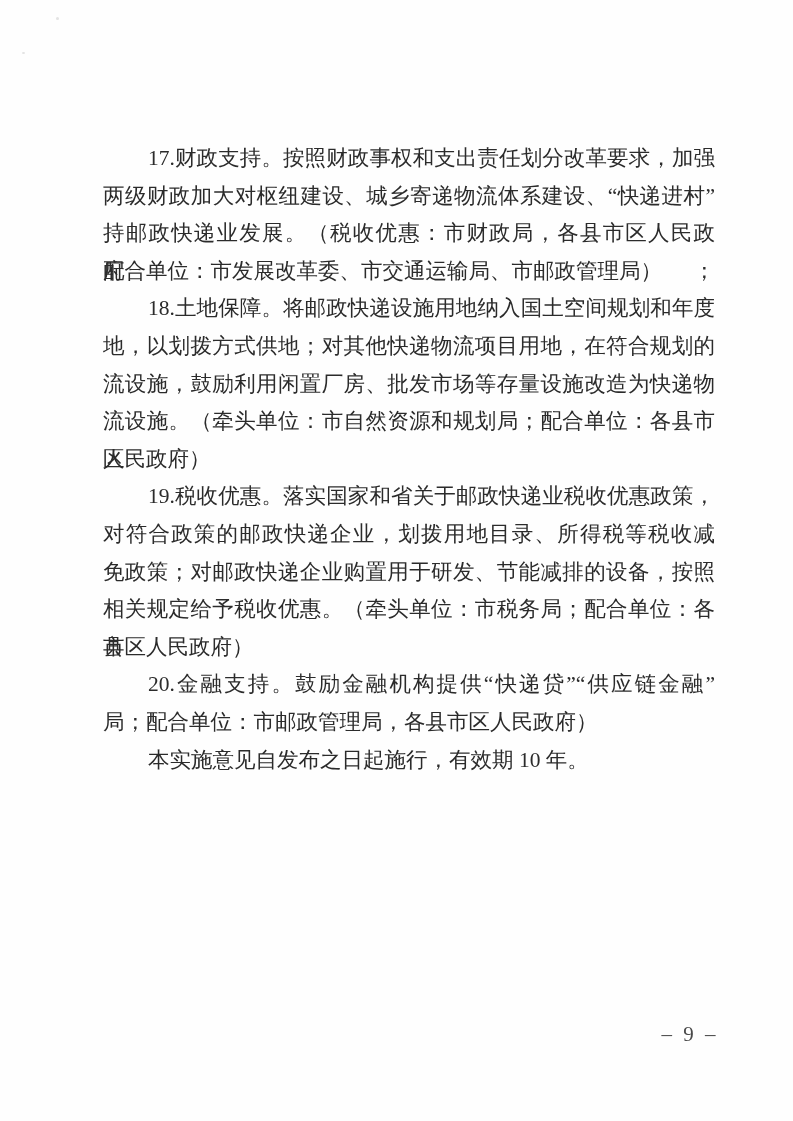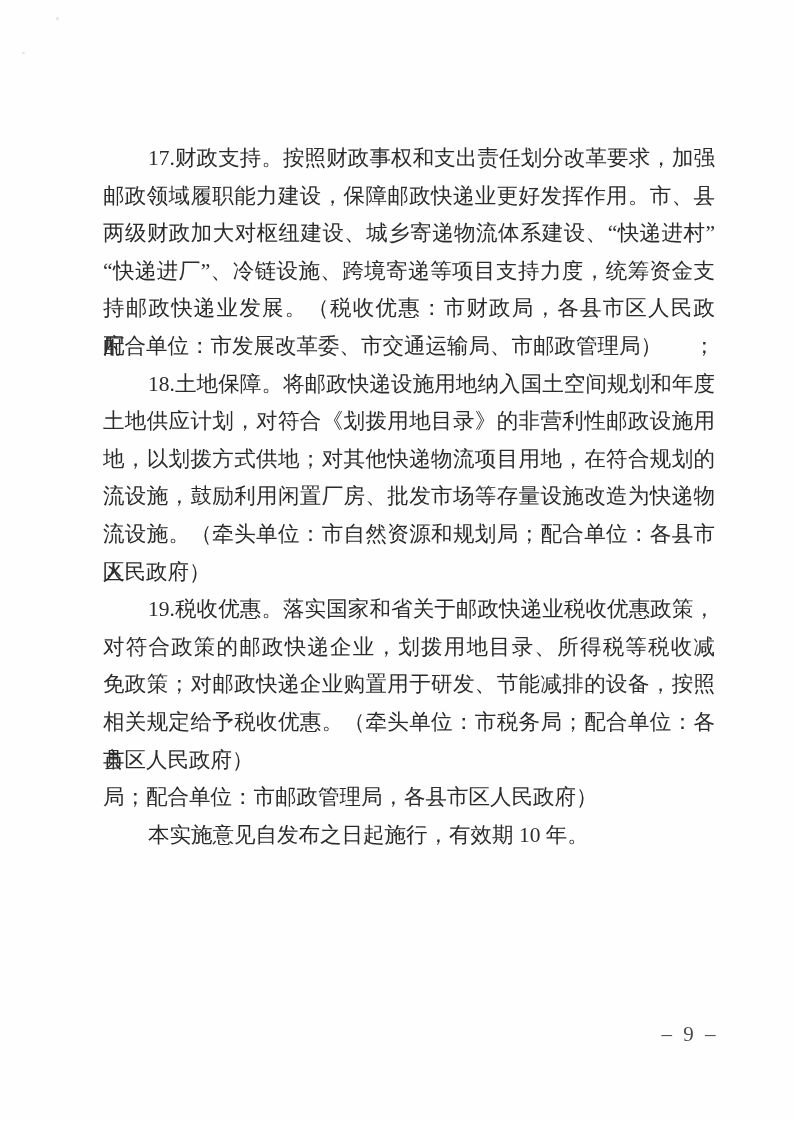--- a/index.html
+++ b/index.html
@@ -68,45 +68,43 @@
 
 <div class="page">
 
   <span class="speck s1"></span>
   <span class="speck s2"></span>
 
   <div class="textblock">
 
     <p class="para">
       <span class="ln fill first">17.财政支持。按照财政事权和支出责任划分改革要求，加强</span>
-      <span class="ln fill">邮政领域履职能力建设，保障邮政快递业更好发挥作用。市、县</span>
       <span class="ln fill">两级财政加大对枢纽建设、城乡寄递物流体系建设、“快递进村”</span>
-      <span class="ln fill">“快递进厂”、冷链设施、跨境寄递等项目支持力度，统筹资金支</span>
       <span class="ln fill">持邮政快递业发展。（税收优惠：市财政局，各县市区人民政府；</span>
       <span class="ln">配合单位：市发展改革委、市交通运输局、市邮政管理局）</span>
     </p>
 
     <p class="para">
       <span class="ln fill first">18.土地保障。将邮政快递设施用地纳入国土空间规划和年度</span>
-      <span class="ln fill">土地供应计划，对符合《划拨用地目录》的非营利性邮政设施用</span>
       <span class="ln fill">地，以划拨方式供地；对其他快递物流项目用地，在符合规划的</span>
       <span class="ln fill">流设施，鼓励利用闲置厂房、批发市场等存量设施改造为快递物</span>
       <span class="ln fill">流设施。（牵头单位：市自然资源和规划局；配合单位：各县市区</span>
       <span class="ln">人民政府）</span>
     </p>
 
     <p class="para">
       <span class="ln fill first">19.税收优惠。落实国家和省关于邮政快递业税收优惠政策，</span>
       <span class="ln fill">对符合政策的邮政快递企业，划拨用地目录、所得税等税收减</span>
       <span class="ln fill">免政策；对邮政快递企业购置用于研发、节能减排的设备，按照</span>
       <span class="ln fill">相关规定给予税收优惠。（牵头单位：市税务局；配合单位：各县</span>
       <span class="ln">市区人民政府）</span>
     </p>
 
     <p class="para">
+      <span class="ln fill first">20.金融支持。鼓励金融机构提供“快递贷”“供应链金融”</span>
       <span class="ln">局；配合单位：市邮政管理局，各县市区人民政府）</span>
     </p>
 
     <p class="para">
       <span class="ln first">本实施意见自发布之日起施行，有效期 10 年。</span>
     </p>
 
   </div>
 
   <div class="page-number">– 9 –</div>

